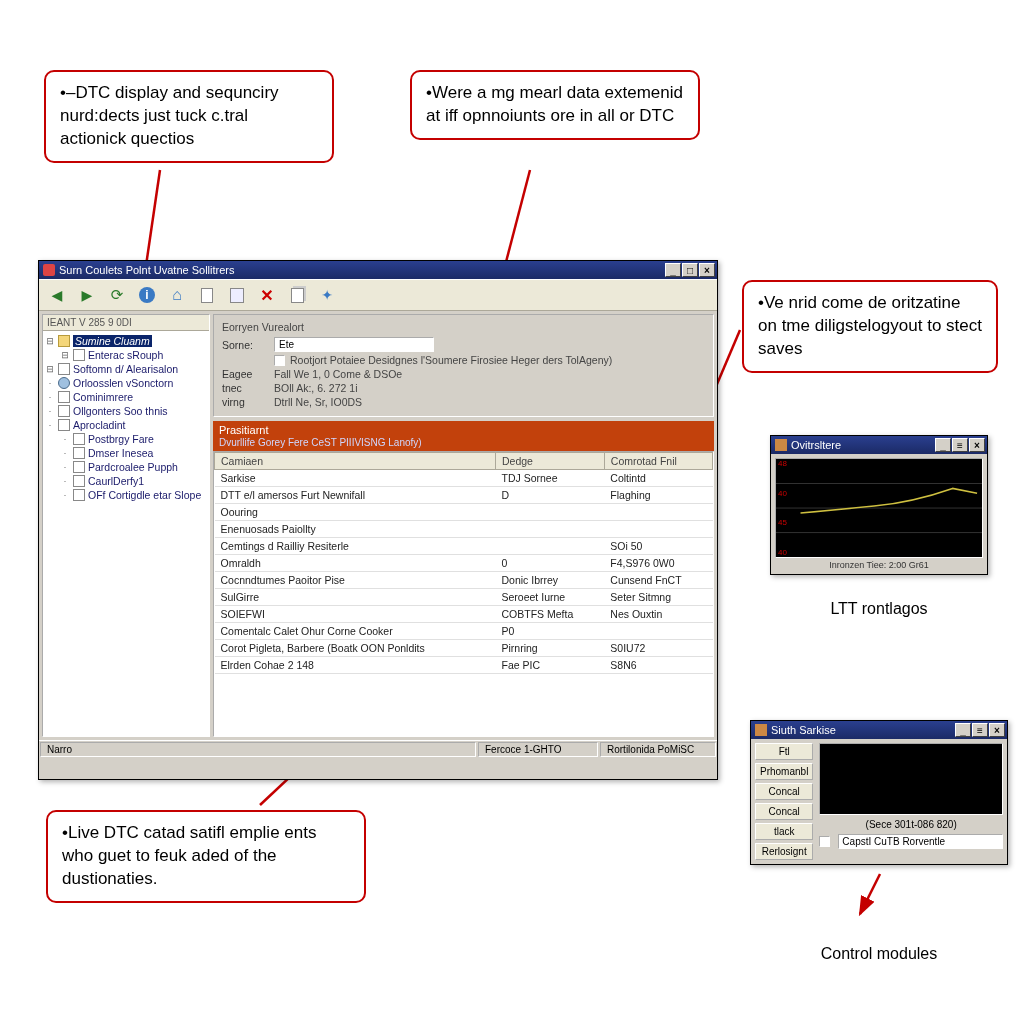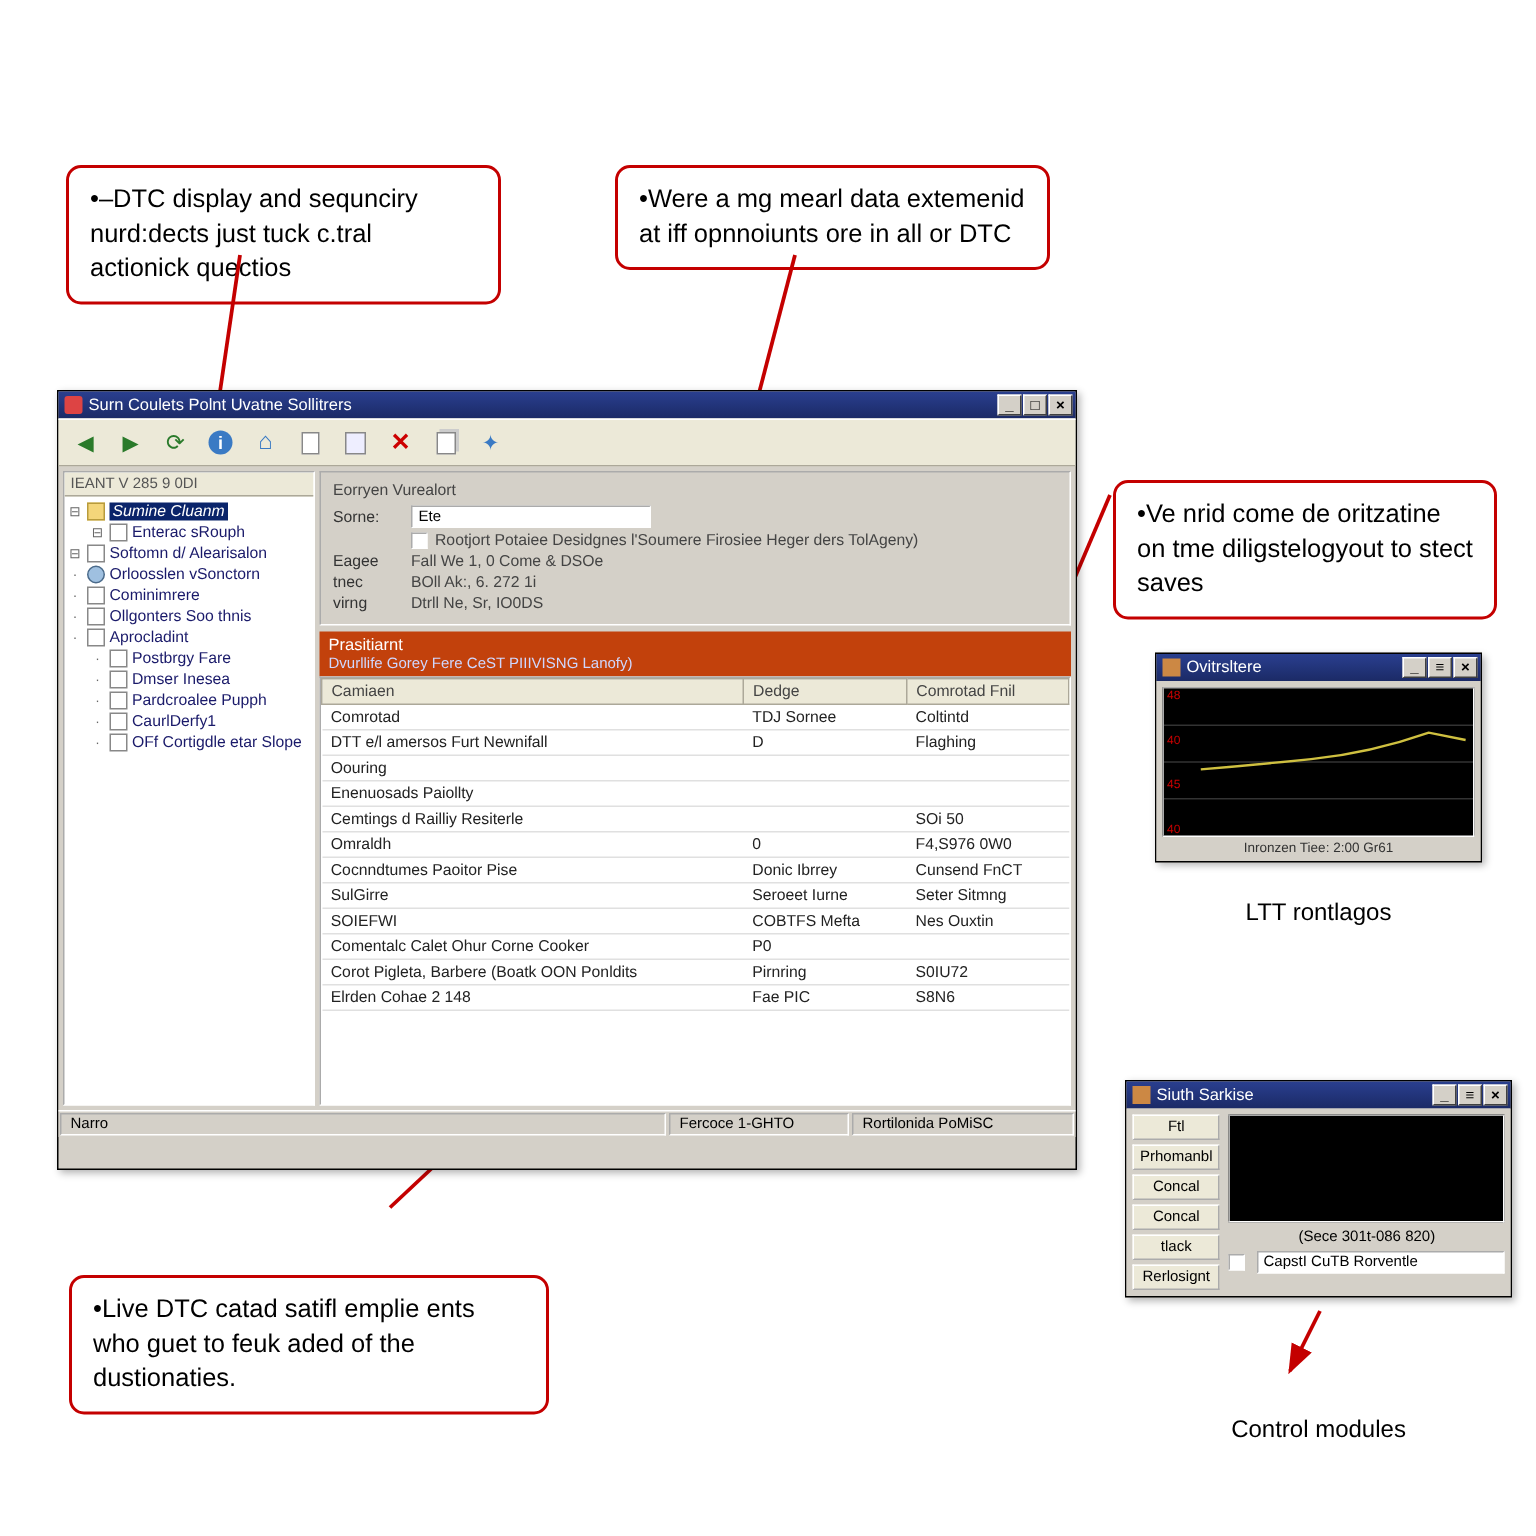--- a/index.html
+++ b/index.html
@@ -15,21 +15,20 @@
     overflow: hidden;
   }
   .callout {
     position: absolute;
     border: 2px solid #c40000;
     border-radius: 10px;
     padding: 10px 14px;
     font-size: 17px;
     line-height: 1.35;
     background: #fff;
-    margin-top: 40px;
   }
   .arrow { position: absolute; pointer-events: none; }
   .arrow line { stroke: #c40000; stroke-width: 2.5; }
   .arrow polygon { fill: #c40000; }
   
   .win {
     position: absolute;
     background: #d4d0c8;
     border: 1px solid #000;
     box-shadow: 2px 2px 5px rgba(0,0,0,.3);
@@ -276,21 +275,21 @@
         <table>
           <thead>
               <tr id="thead-row">
                 <th>Camiaen</th>
                 <th>Dedge</th>
                 <th>Comrotad Fnil</th>
               </tr>
             </thead>
           <tbody id="tbody">
               <tr>
-                <td>Comrotad</td>
+                <td>Sarkise</td>
                 <td>TDJ Sornee</td>
                 <td>Coltintd</td>
               </tr>
               <tr>
                 <td>DTT e/l amersos Furt Newnifall</td>
                 <td>D</td>
                 <td>Flaghing</td>
               </tr>
               <tr>
                 <td>Oouring</td>
@@ -343,21 +342,21 @@
                 <td>S8N6</td>
               </tr>
             </tbody>
         </table>
       </div>
     </div>
   </div>
   <div class="statusbar">
     <div class="cell grow">Narro</div>
     <div class="cell" style="width:120px">Fercoce 1-GHTO</div>
-    <div class="cell" style="width:148px">Rortilonida PoMiSC</div>
+    <div class="cell" style="width:116px">Rortilonida PoMiSC</div>
   </div>
 </div>
 
 <div class="win" style="left:770px;top:435px;width:218px;">
   <div class="title-bar">
     <span class="icon" style="background:#c84"></span>
     <span class="title-text">Ovitrsltere</span>
     <div class="winbtns">
       <div class="winbtn">_</div>
       <div class="winbtn">≡</div>

